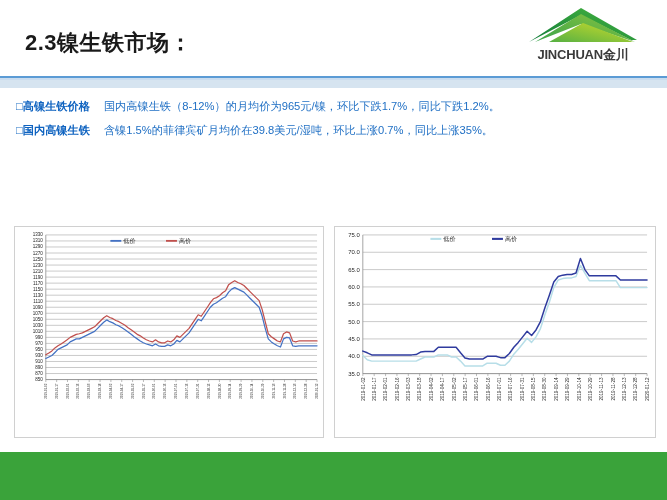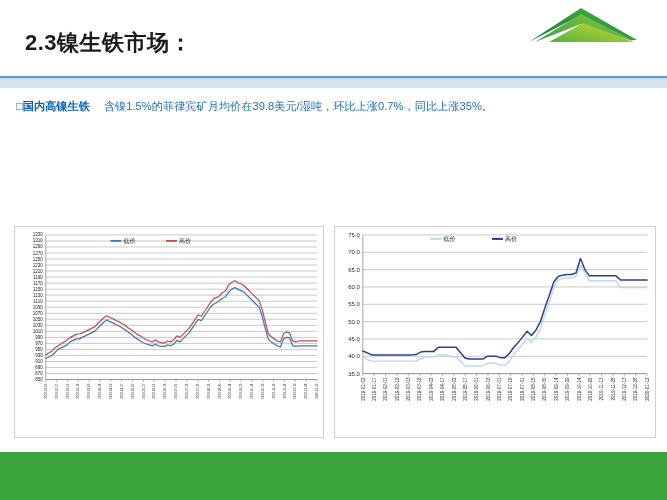--- a/index.html
+++ b/index.html
@@ -100,27 +100,31 @@
           </linearGradient>
           <linearGradient id="g3" x1="0" y1="1" x2="1" y2="0">
             <stop offset="0%" stop-color="#55b043"></stop>
               <stop offset="100%" stop-color="#cddc2a"></stop>
           </linearGradient>
         </defs>
         <path d="M4 36 L56 2 L112 34 L106 34 L56 9 Z" fill="url(#g1)"></path>
         <path d="M10 36 L56 8 L110 36 L56 18 Z" fill="url(#g2)"></path>
         <path d="M24 36 L58 17 L108 36 Z" fill="url(#g3)"></path>
       </svg>
+      <div class="logo-text">JINCHUAN金川</div>
     </div>
 
     <div class="header-rule"></div>
     <div class="header-rule2"></div>
   </div>
 
   <div class="body-text">
+    <div class="para">
+      <span class="sq">□</span><span class="lead">高镍生铁价格</span><span class="gap"></span><span>国内高镍生铁（8-12%）的月均价为965元/镍，环比下跌1.7%，同比下跌1.2%。</span>
+    </div>
     <div class="para">
       <span class="sq">□</span><span class="lead">国内高镍生铁</span><span class="gap"></span><span>含镍1.5%的菲律宾矿月均价在39.8美元/湿吨，环比上涨0.7%，同比上涨35%。</span>
     </div>
   </div>
 
   <div class="chart-box" id="chart-left">
     <svg class="chart-svg" id="svg-left" viewBox="0 0 310 212" preserveAspectRatio="none">
         <line x1="31" y1="8" x2="304" y2="8" stroke="#a6a6a6" stroke-width="0.6"></line>
         <text x="28" y="9.533333333333333" text-anchor="end" font-size="4.6" font-family="&quot;Liberation Sans&quot;, sans-serif" fill="#1f1f1f">1330</text>
         <line x1="31" y1="14.083333333333314" x2="304" y2="14.083333333333314" stroke="#a6a6a6" stroke-width="0.6"></line>

